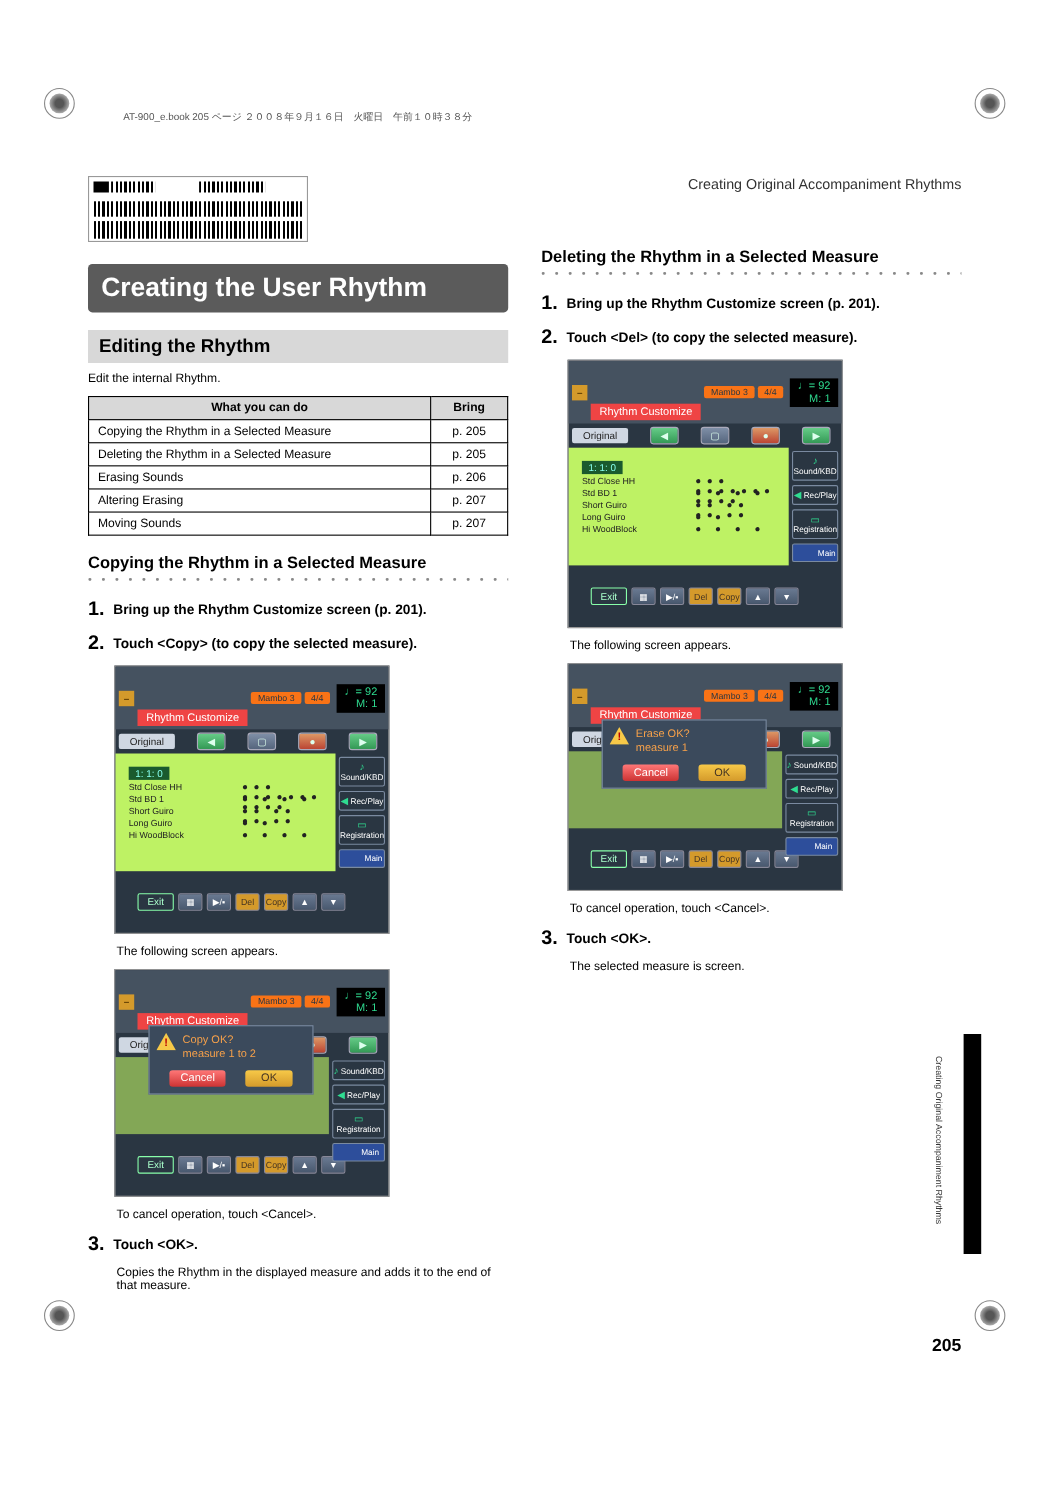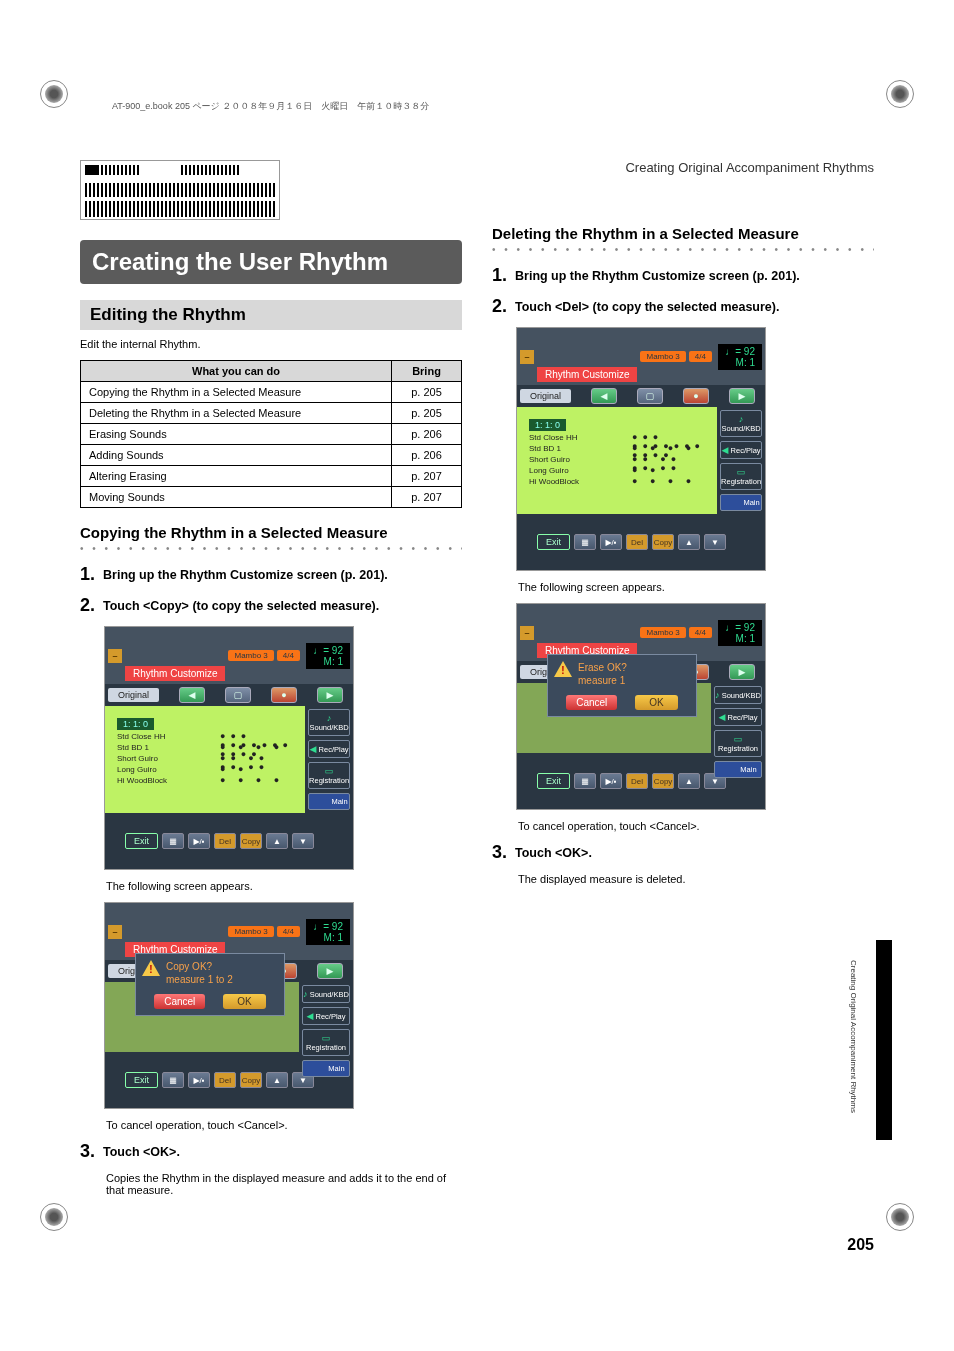--- a/index.html
+++ b/index.html
@@ -375,24 +375,20 @@
             </tr>
           <tr>
               <td>Deleting the Rhythm in a Selected Measure</td>
               <td class="page-col">p. 205</td>
             </tr>
           <tr>
               <td>Erasing Sounds</td>
               <td class="page-col">p. 206</td>
             </tr>
           <tr>
-              <td>Adding Sounds</td>
-              <td class="page-col">p. 206</td>
-            </tr>
-          <tr>
               <td>Altering Erasing</td>
               <td class="page-col">p. 207</td>
             </tr>
           <tr>
               <td>Moving Sounds</td>
               <td class="page-col">p. 207</td>
             </tr>
         </tbody>
       </table>
 
@@ -643,21 +639,21 @@
           <span class="ss-foot-btn">▼</span>
         </div>
       </div>
 
       <p class="note-text">To cancel operation, touch &lt;Cancel&gt;.</p>
 
       <div class="step">
         <div class="step-num">3.</div>
         <div class="step-text">Touch &lt;OK&gt;.</div>
       </div>
-      <p class="note-text">The displayed measure is deleted.</p>
+      <p class="note-text">The selected measure is screen.</p>
     </div>
   </div>
 
   <div class="side-tab"></div>
   <div class="side-label">Creating Original Accompaniment Rhythms</div>
 
   <div class="page-number">205</div>
 </div>
 
 </body></html>

